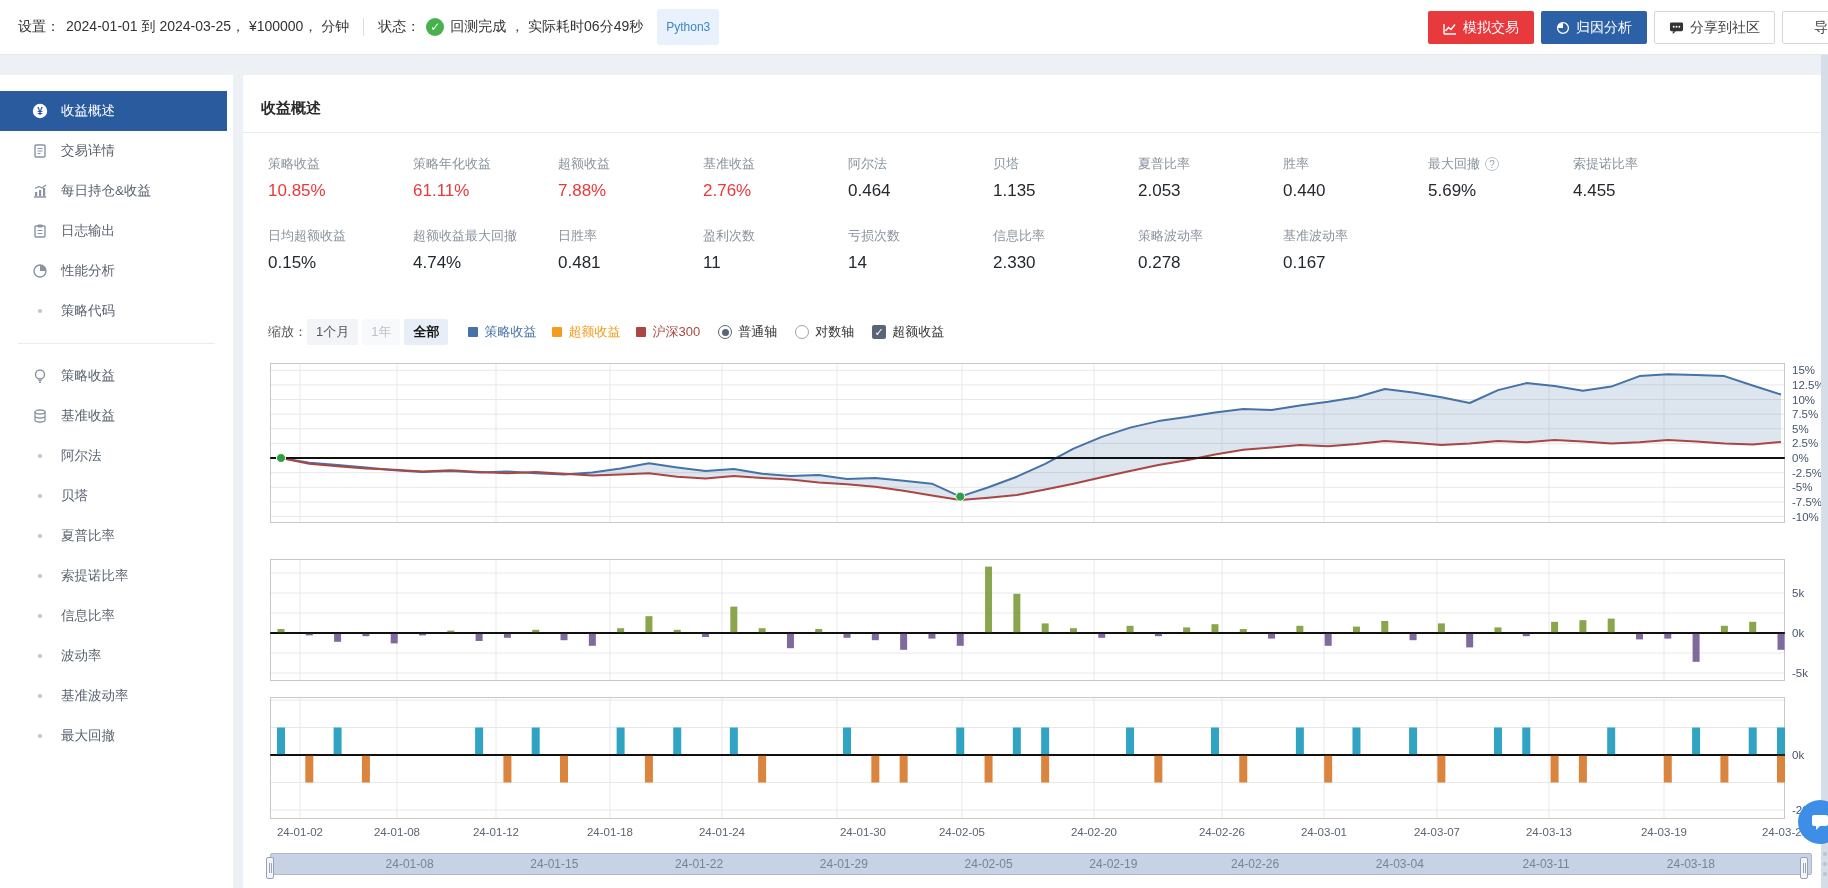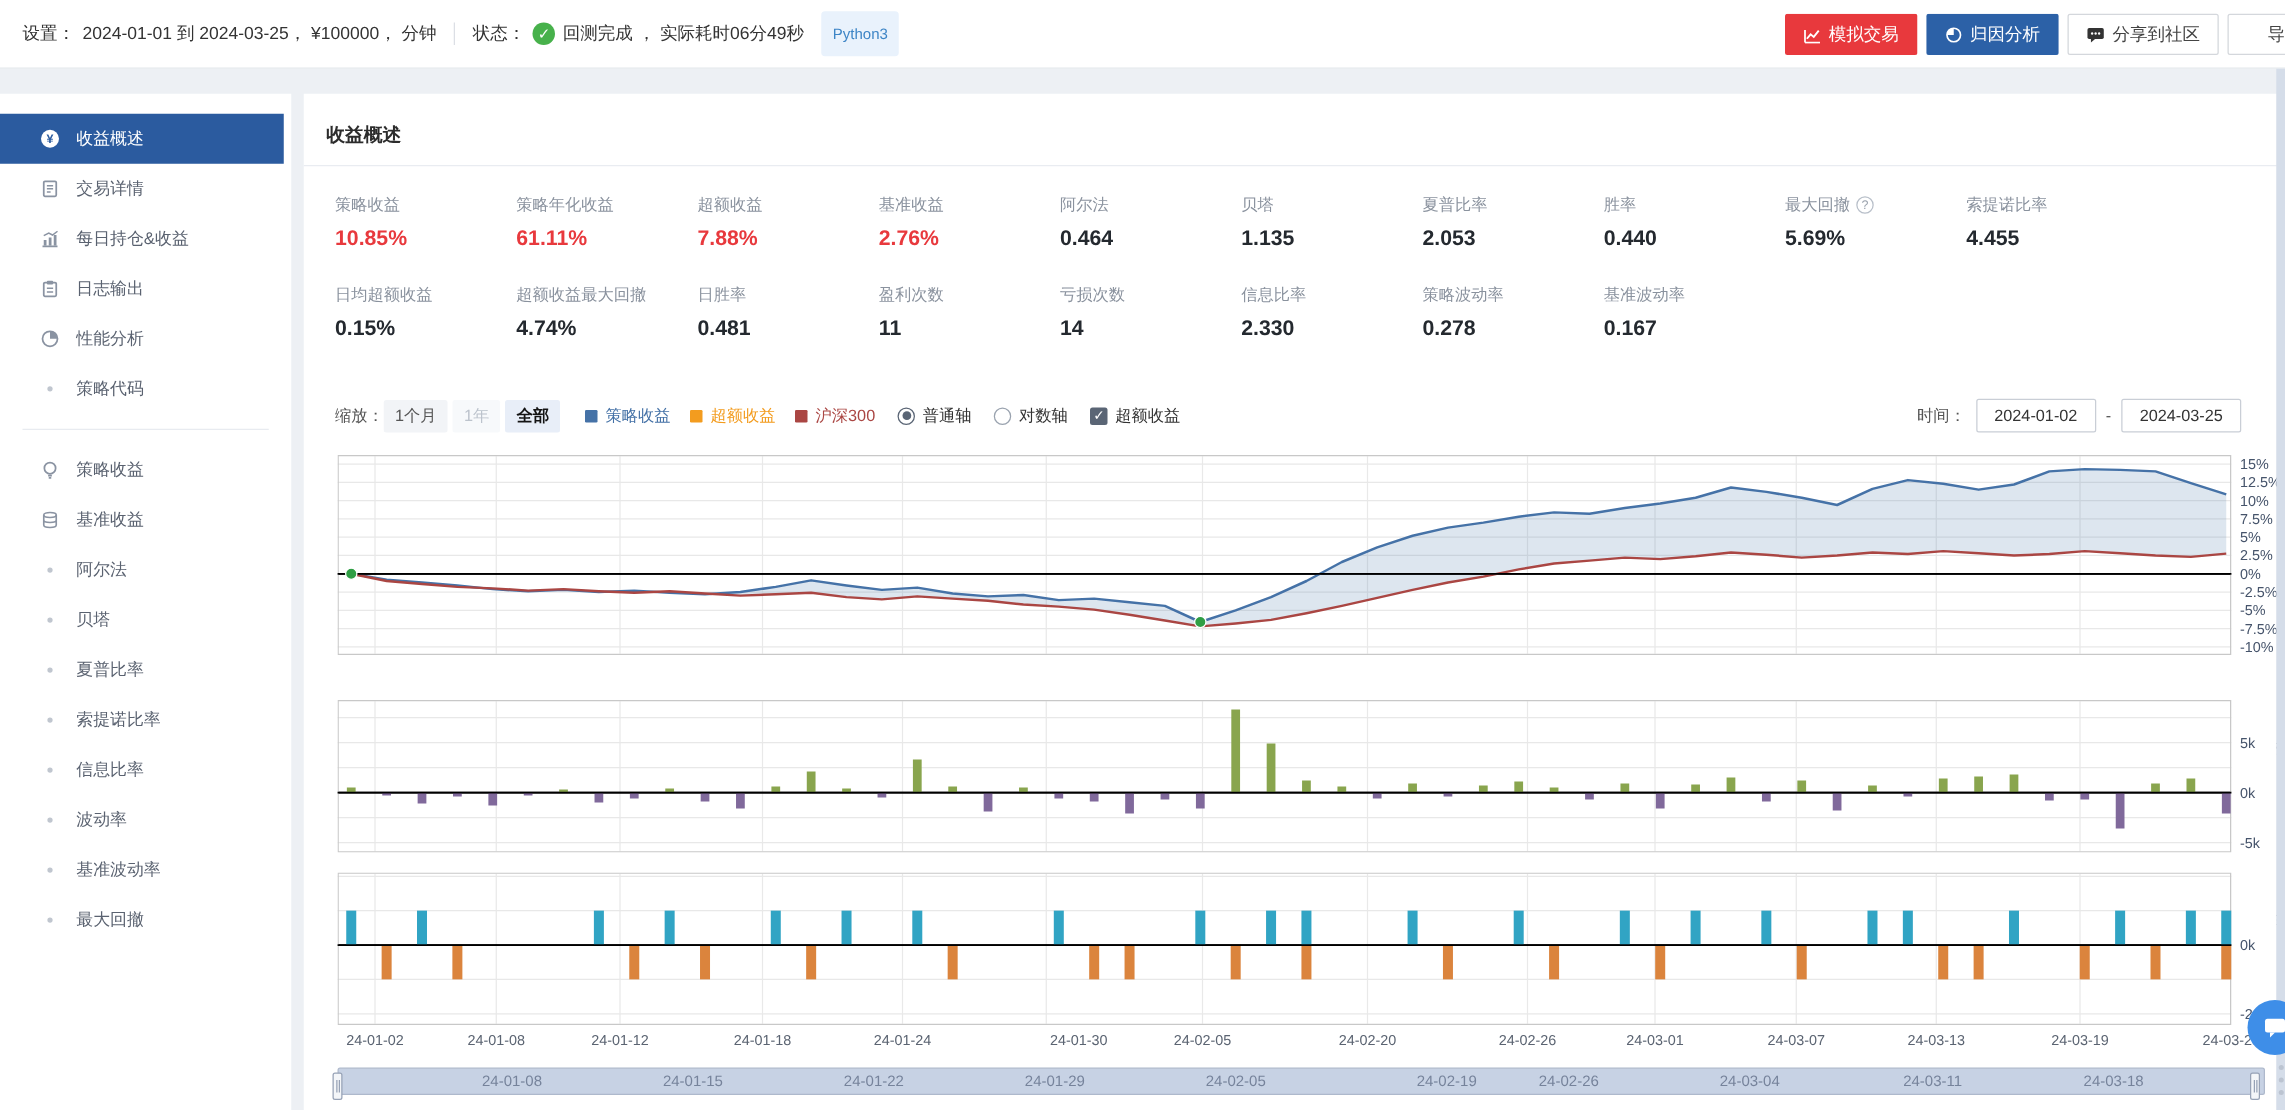--- a/index.html
+++ b/index.html
@@ -36,21 +36,21 @@
 
   
   .p-header { padding:24px 0 14px 18px; font-size:15px; font-weight:bold; color:#2c2c2c;
               border-bottom:1px solid #e9ecf1; }
 
   
   .metrics { padding:22px 0 26px 25px; }
   .m-row { display:grid; grid-template-columns:repeat(10,145px) 1fr; }
   .m-row + .m-row { margin-top:26px; }
   .m-cell .m-label { font-size:13px; color:#8a929e; display:flex; align-items:center; gap:5px; white-space:nowrap; }
-  .m-cell .m-value { font-size:17px; font-weight:bold; color:#24292f; margin-top:8px; white-space:nowrap; }
+  .m-cell .m-value { font-size:17px; font-weight:normal; color:#24292f; margin-top:8px; white-space:nowrap; }
   .m-cell .m-value.red { color:#e8393d; }
   .help { width:14px; height:14px; border:1px solid #b8bfc9; border-radius:50%; color:#9aa2ad; font-size:10px;
           display:inline-flex; align-items:center; justify-content:center; }
 
   
   .controls { margin:20px 25px 0 25px; display:flex; align-items:center; font-size:13px; color:#555; }
   .range { padding:4px 9px; background:#f2f4f7; color:#555; border-radius:2px; margin-right:4px; cursor:pointer; white-space:nowrap;}
   .range.muted { color:#bcc3cc; background:#f7f9fb; }
   .range.active { background:#e8eef8; color:#141414; font-weight:bold; }
   .legend { display:flex; align-items:center; gap:6px; margin-left:16px; cursor:pointer; white-space:nowrap; }
@@ -396,26 +396,20 @@
           <span class="axisopt">
             <span class="radio"></span>
             <span>对数轴</span>
           </span>
         </span>
       <span class="axisopt">
         <span class="cbox">✓</span>
         <span>超额收益</span>
       </span>
       <span class="spacer"></span>
-      <span class="timebox">
-        <span>时间：</span>
-        <input value="2024-01-02" style="">
-        <span>-</span>
-        <input value="2024-03-25" style="">
-      </span>
     </div>
 
     <div class="charts">
       <svg id="chart-main" width="1566" height="162">
           <line x1="30" y1="1" x2="30" y2="159" stroke="#e9e9e9"></line>
           <line x1="127" y1="1" x2="127" y2="159" stroke="#e9e9e9"></line>
           <line x1="226" y1="1" x2="226" y2="159" stroke="#e9e9e9"></line>
           <line x1="340" y1="1" x2="340" y2="159" stroke="#e9e9e9"></line>
           <line x1="452" y1="1" x2="452" y2="159" stroke="#e9e9e9"></line>
           <line x1="567" y1="1" x2="567" y2="159" stroke="#e9e9e9"></line>
@@ -623,21 +617,21 @@
           <span style="left: 1515px;">24-03-25</span>
         </div>
       <div class="slider" id="slider">
         <span class="handle" style="left:-1px;"></span>
         <span class="handle" style="right:-1px;"></span>
       <span style="left: 9%;">24-01-08</span>
           <span style="left: 18.4%;">24-01-15</span>
           <span style="left: 27.8%;">24-01-22</span>
           <span style="left: 37.2%;">24-01-29</span>
           <span style="left: 46.6%;">24-02-05</span>
-          <span style="left: 54.7%; margin-left: 44px;">24-02-19</span>
+          <span style="left: 54.7%;">24-02-19</span>
           <span style="left: 63.9%;">24-02-26</span>
           <span style="left: 73.3%;">24-03-04</span>
           <span style="left: 82.8%;">24-03-11</span>
           <span style="left: 92.2%;">24-03-18</span>
         </div>
     </div>
   </main>
 </div>
 
 <div class="scrollstrip"></div>

